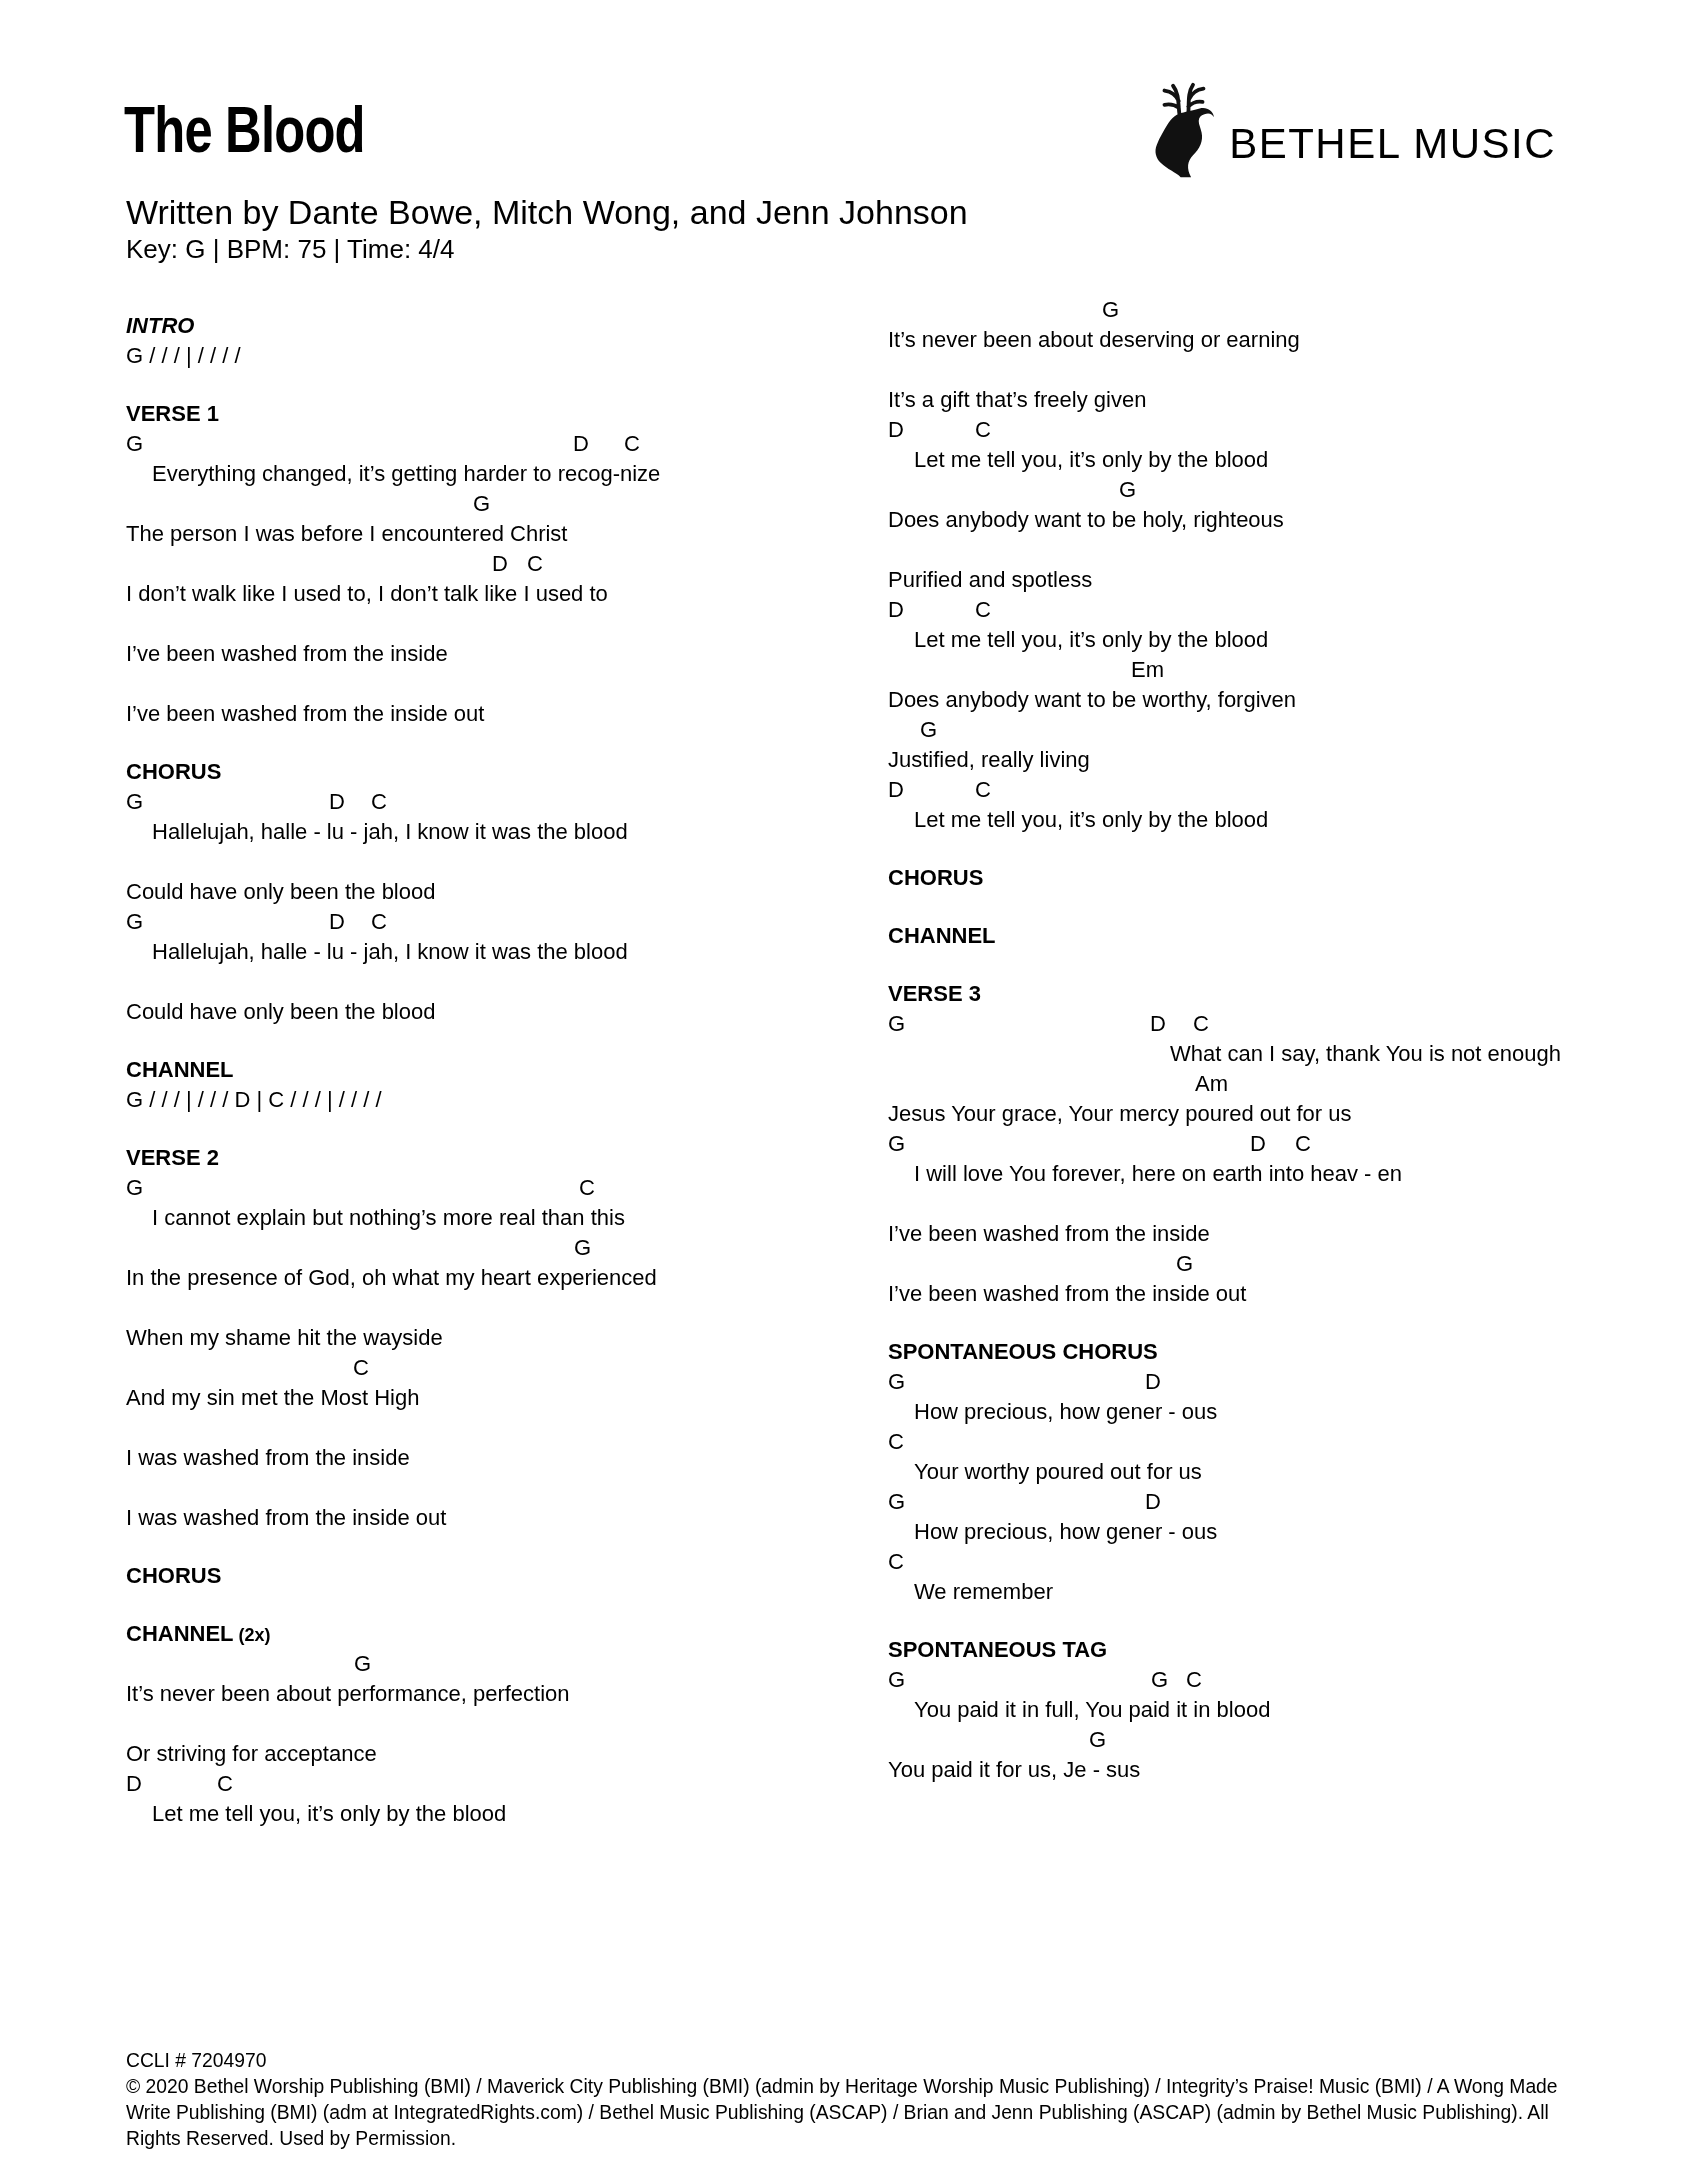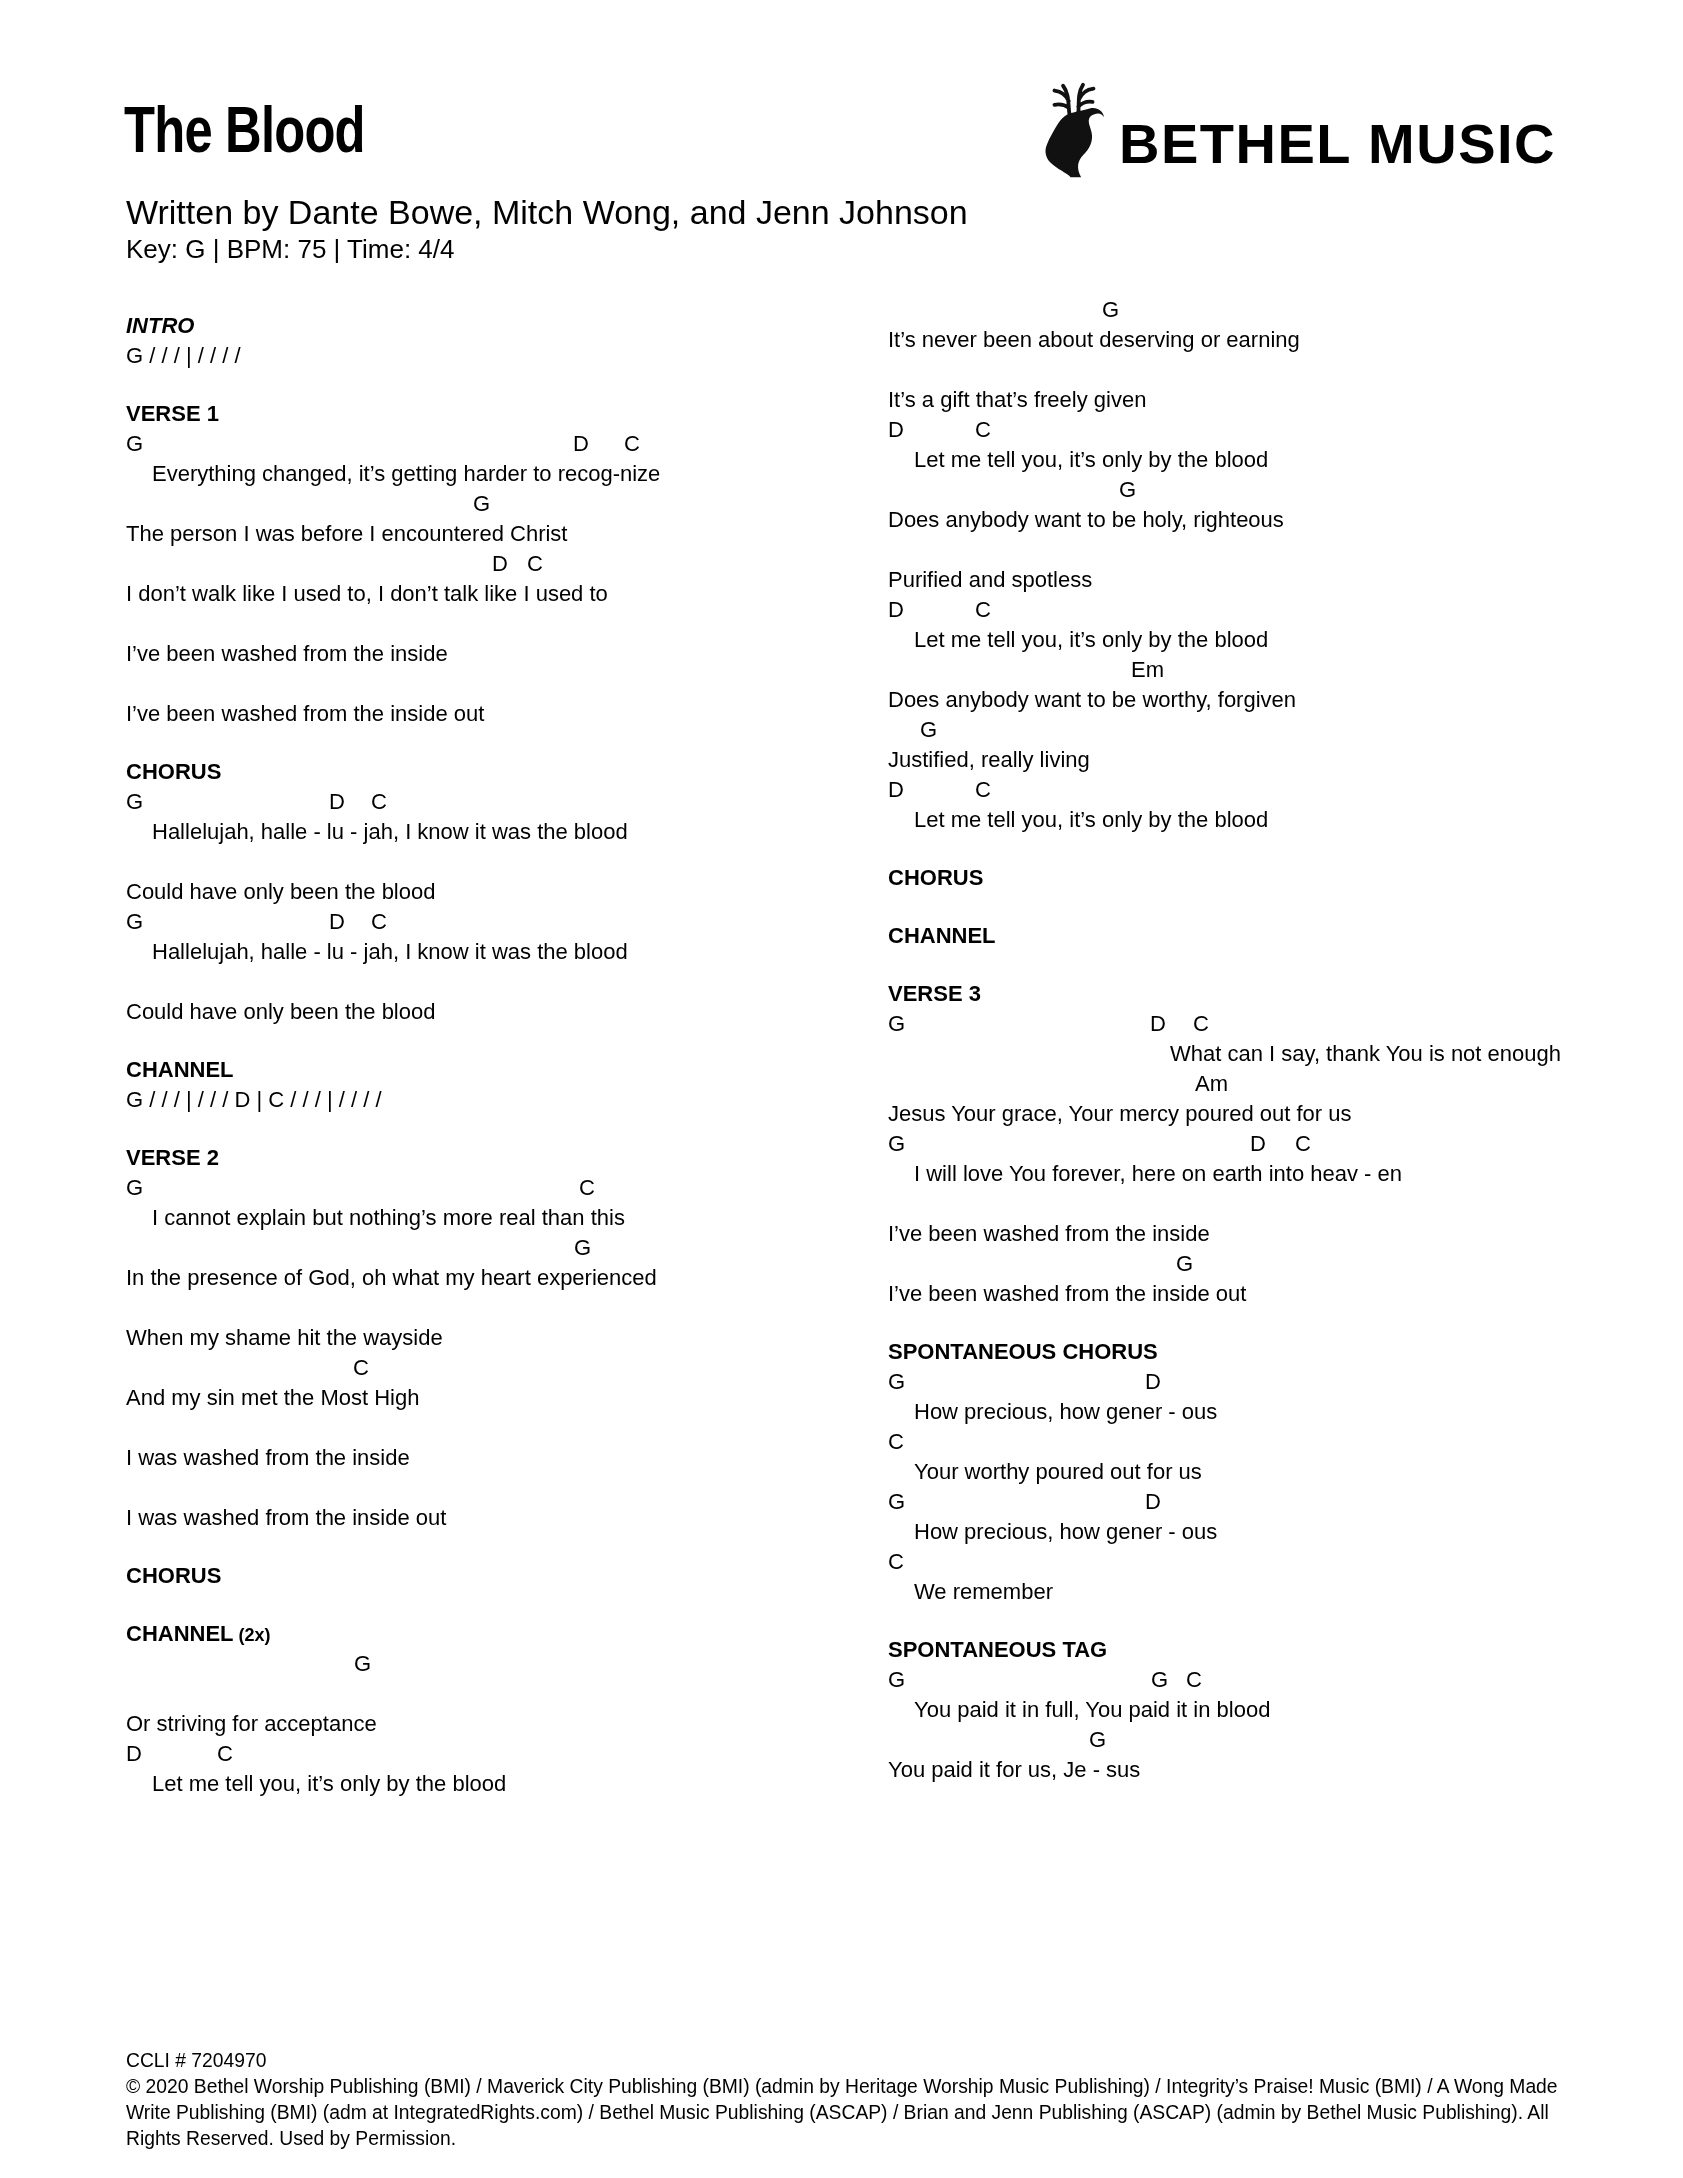--- a/index.html
+++ b/index.html
@@ -7,21 +7,21 @@
     position:relative;width:1683px;height:2178px;background:#ffffff;
     font-family:"Liberation Sans",sans-serif;color:#000;overflow:hidden;margin:0 auto;
   }
   .title{
     position:absolute;left:124px;top:97px;font-size:65px;font-weight:700;
     line-height:1;transform:scaleX(0.78);transform-origin:left top;letter-spacing:-1px;white-space:nowrap;
   }
   .byline{position:absolute;left:126px;top:192px;font-size:34px;line-height:1.2;white-space:nowrap;}
   .meta{position:absolute;left:126px;top:234px;font-size:26px;line-height:1.2;white-space:nowrap;}
   .logo{position:absolute;top:81px;right:127px;display:flex;align-items:center;gap:14px;}
-  .logo .brand{font-size:56px;letter-spacing:1.5px;font-weight:700;white-space:nowrap;padding-top:26px;}
+  .logo .brand{font-size:42px;letter-spacing:1.5px;font-weight:400;white-space:nowrap;padding-top:26px;}
   .col{position:absolute;top:295px;}
   .col-left{left:126px;width:644px;}
   .col-right{left:888px;width:673px;}
   .song-section .sec-heading{
     font-size:22px;font-weight:700;height:30px;line-height:30px;margin-top:28px;white-space:nowrap;
   }
   .song-section:first-child .sec-heading{margin-top:16px;font-style:italic;}
   .line{position:relative;height:30px;line-height:30px;font-size:22px;white-space:pre;}
   .line.chords .chord{position:absolute;top:0;}
   .sec-heading .suffix{font-size:18px;font-weight:700;text-align:right;}
@@ -102,20 +102,21 @@
         <div class="line lyric">I was washed from the inside out</div>
       </section>
       <section class="song-section">
         <div class="sec-heading">CHORUS</div>
       </section>
       <section class="song-section">
         <div class="sec-heading">CHANNEL<span class="suffix"> (2x)</span></div>
       </section>
       <section class="song-section">
         <div class="line chords"><span class="chord" style="left: 228px;">G</span></div>
+        <div class="line lyric">It’s never been about performance, perfection</div>
         <div class="line blank"></div>
         <div class="line lyric">Or striving for acceptance</div>
         <div class="line chords"><span class="chord" style="left: 0px;">D</span><span class="chord" style="left: 91px;">C</span></div>
         <div class="line lyric" style="padding-left: 26px;">Let me tell you, it’s only by the blood</div>
       </section>
     </div>
   <div class="col col-right" id="col-right">
       <section class="song-section">
         <div class="line chords"><span class="chord" style="left: 214px;">G</span></div>
         <div class="line lyric">It’s never been about deserving or earning</div>

